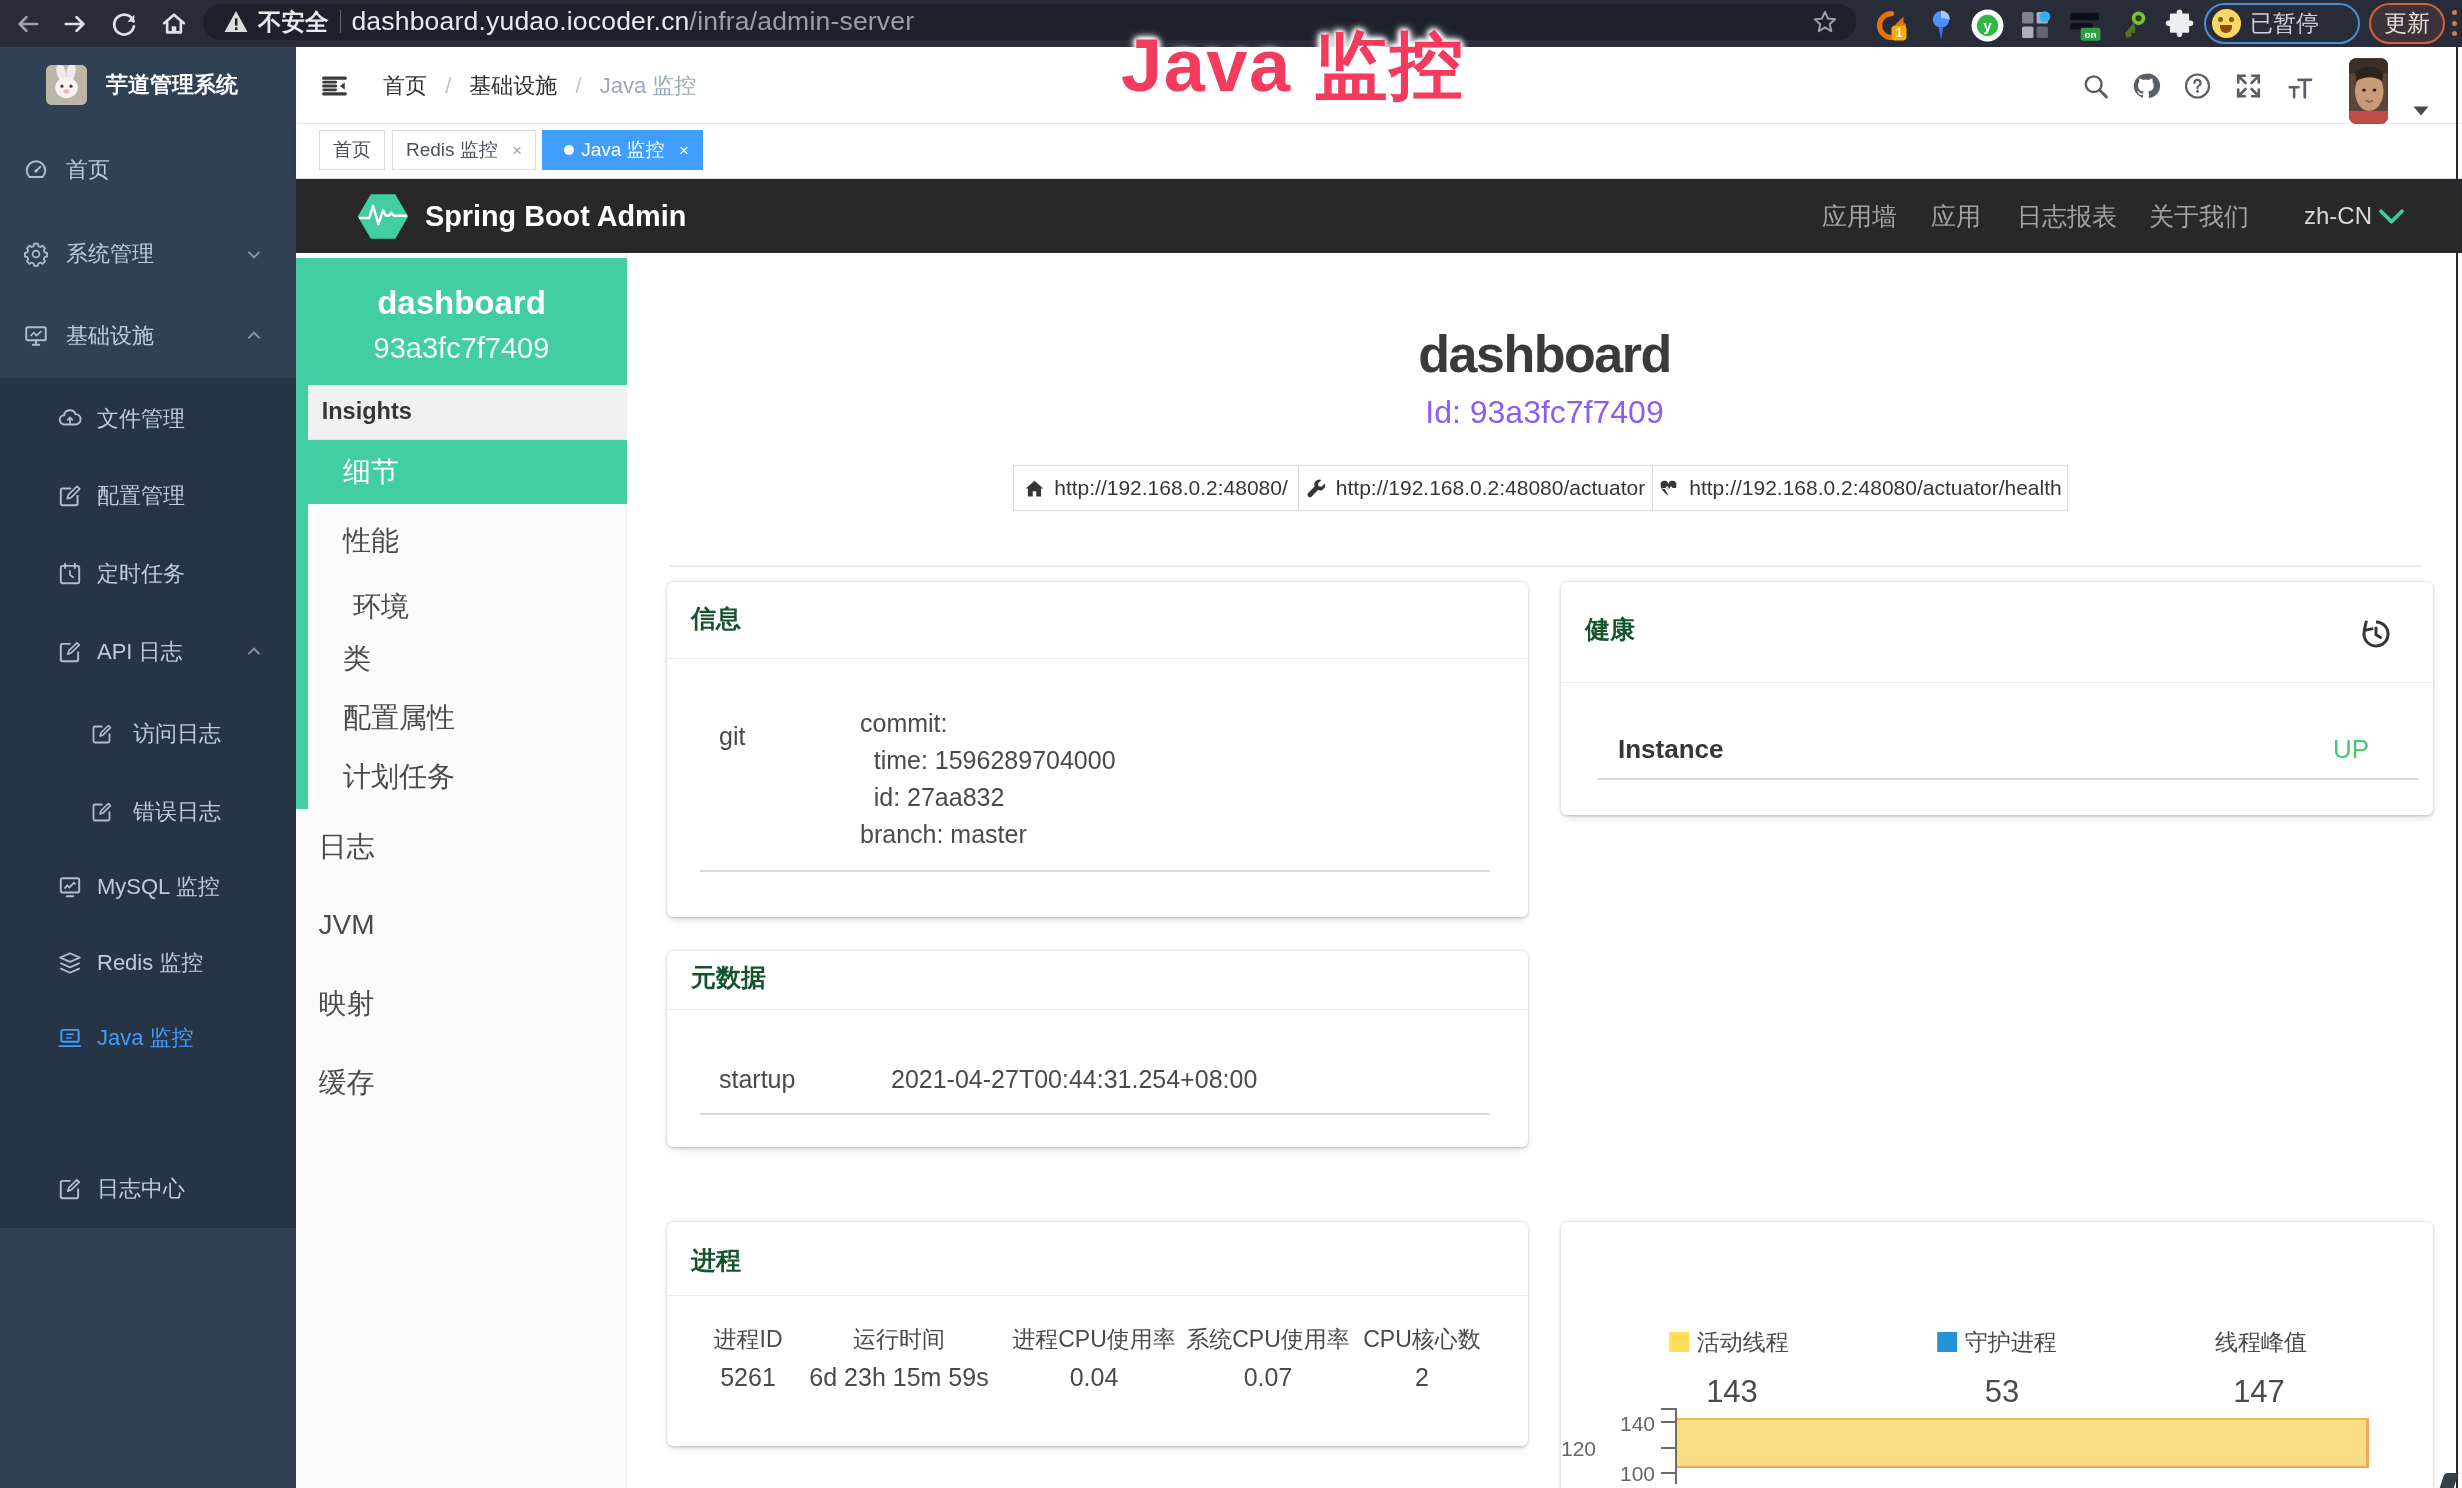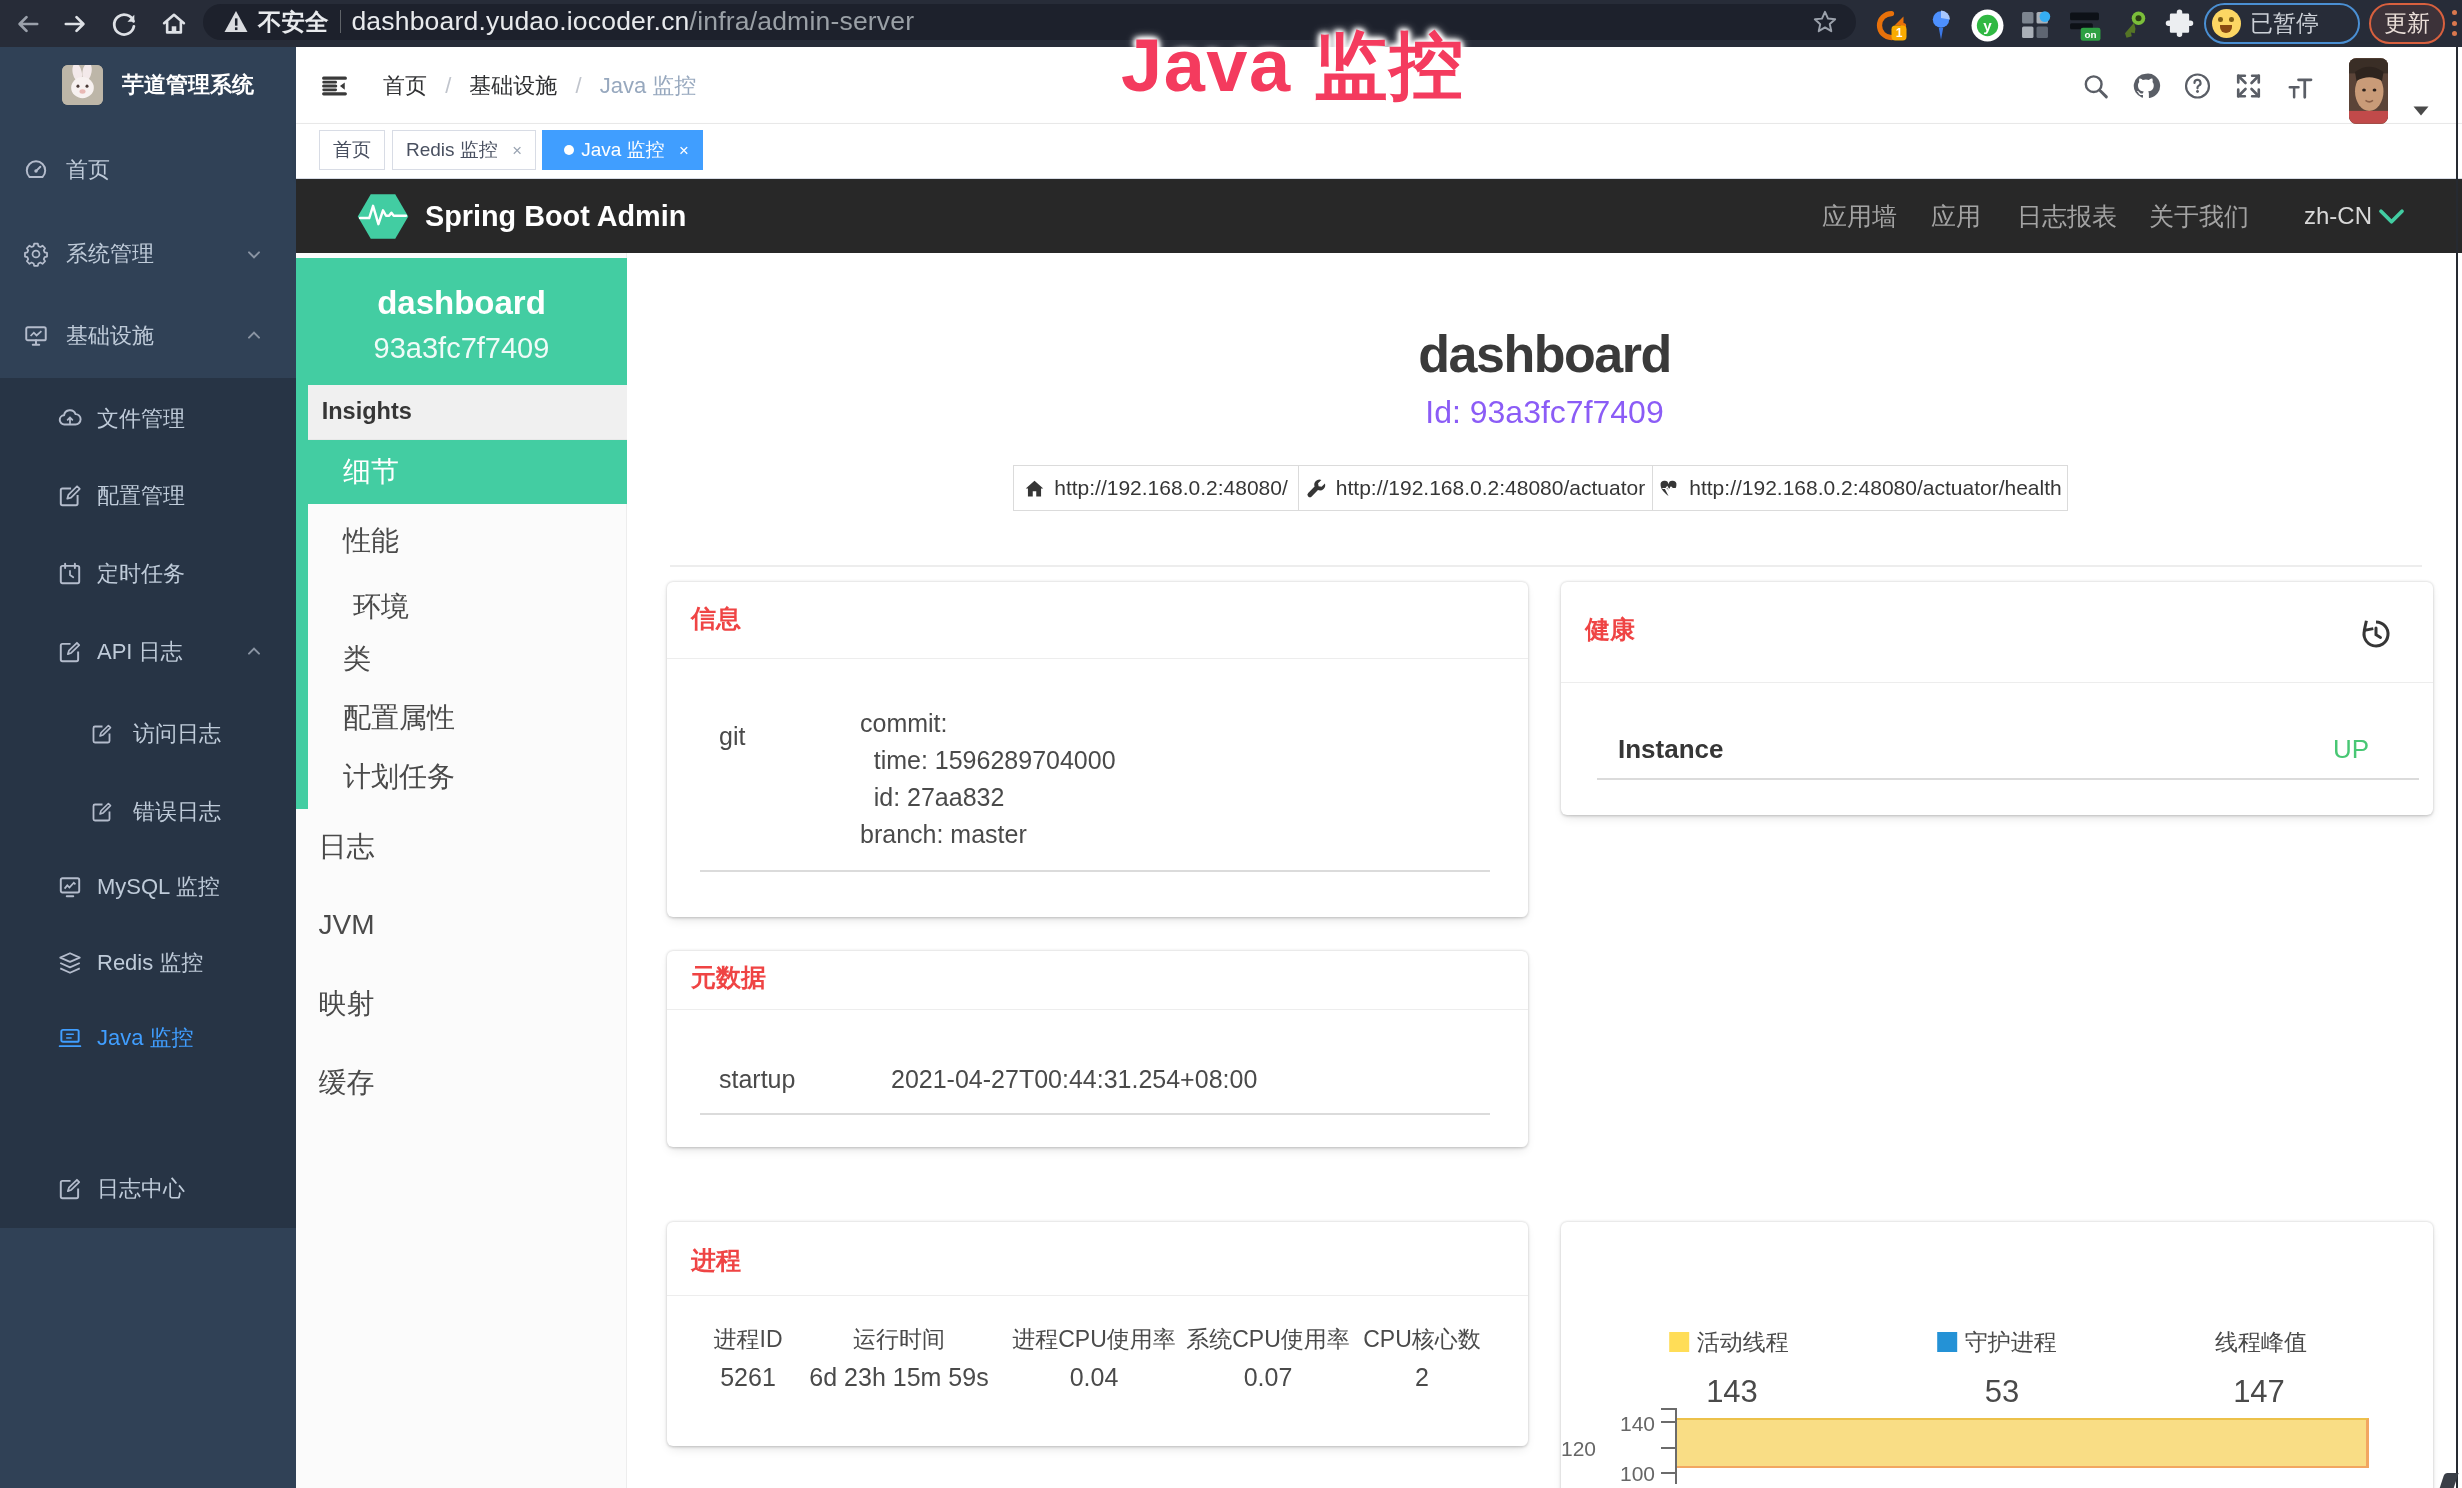--- a/index.html
+++ b/index.html
@@ -10,21 +10,21 @@
 #urlpill .nsafe{font-size:23.5px;color:#e8eaed;margin-left:9px;font-weight:700}
 #urlpill .sep{width:1.5px;height:23px;background:#5f6368;margin:0 10px 0 11.4px}
 #urlpill .url{font-size:26.5px;color:#e8eaed;letter-spacing:0.2px}
 #urlpill .url .dim{color:#9aa0a6}
 .chrome-ic{position:absolute;top:7.6px}
 
 #annot{position:absolute;left:1121px;top:16.7px;font-size:74px;font-weight:700;color:#f43b5e;z-index:50;letter-spacing:1.5px;
  text-shadow:0 0 4.6px #fff,0 0 7.6px #fff,0 0 10.6px #fff,1.5px 1.5px 6px #fff,-1.5px -1.5px 6px #fff}
 
 #sidebar{position:absolute;left:0;top:47px;width:296px;height:1442px;background:#304156;color:#bfcbd9;font-size:22px}
-#logo{position:absolute;left:16px;top:0;width:340px;height:76px}
+#logo{position:absolute;left:0;top:0;width:340px;height:76px}
 #logo .av{position:absolute;left:46px;top:18px;width:41px;height:40px;border-radius:6px;background:#b9b29f;overflow:hidden}
 #logo .ttl{position:absolute;left:106px;top:38px;transform:translateY(-50%);color:#fff;font-size:22px;font-weight:700;white-space:nowrap}
 .mi{position:absolute;left:0;width:296px;height:77px;white-space:nowrap}
 .mi .ic{position:absolute;top:50%;transform:translateY(-50%)}
 .mi .tx{position:absolute;top:50%;transform:translateY(-50%)}
 .mi .car{position:absolute;right:32px;top:50%;transform:translateY(-50%)}
 #submenu{position:absolute;left:0;top:331px;width:296px;height:850px;background:#273445}
 
 #navbar{position:absolute;left:296px;top:47px;width:2167px;height:77px;background:#fff}
 #crumbs{position:absolute;left:87px;top:39px;transform:translateY(-50%);font-size:22px;color:#303133;white-space:nowrap}
@@ -51,21 +51,21 @@
 .sbi{position:absolute;left:12px;width:319px;font-size:28px;color:#4a4a4a;white-space:nowrap}
 .sbi.active{background:#43cda2;color:#fff;left:0;width:331px;padding-left:12px}
 
 #content{position:absolute;left:627px;top:253px;width:1835px;height:1235px;background:#fff}
 #ctitle{position:absolute;left:0;top:71px;width:1835px;text-align:center;font-size:52px;font-weight:700;color:#3a3a3a;letter-spacing:-1.5px}
 #cid{position:absolute;left:0;top:141px;width:1835px;text-align:center;font-size:32px;color:#8b5cf6}
 #btns{position:absolute;left:387px;top:212px;height:46px;white-space:nowrap;font-size:22px;color:#363636}
 .btn{display:inline-flex;align-items:center;justify-content:center;gap:9px;height:46px;border:1.5px solid #dbdbdb;background:#fff;margin-left:-1.5px;vertical-align:top;font-size:21px;white-space:nowrap}
 #chr{position:absolute;left:43px;top:312px;width:1752px;height:1.5px;background:#ededed}
 .card{position:absolute;background:#fff;border-radius:6px;box-shadow:0 0.8px 3px rgba(10,10,10,.22),0 4.6px 10.6px -3px rgba(10,10,10,.12)}
-.card .hd{border-bottom:1.5px solid #ededed;font-weight:700;color:#ef4444;font-size:25px;position:relative}
+.card .hd{border-bottom:1.5px solid #ededed;font-weight:700;color:#14532d;font-size:25px;position:relative}
 .card .hd .t{position:absolute;left:24px;bottom:23px}
 #c-info{left:40px;top:329px;width:861px;height:335px}
 #c-info .hd{height:77px}
 #c-health{left:934px;top:329px;width:872px;height:233px}
 #c-health .hd{height:101px}
 #c-health .hd .t{bottom:36px}
 #c-meta{left:40px;top:698px;width:861px;height:196px}
 #c-meta .hd{height:59px}
 #c-meta .hd .t{bottom:15px}
 #c-proc{left:40px;top:969px;width:861px;height:224px}

